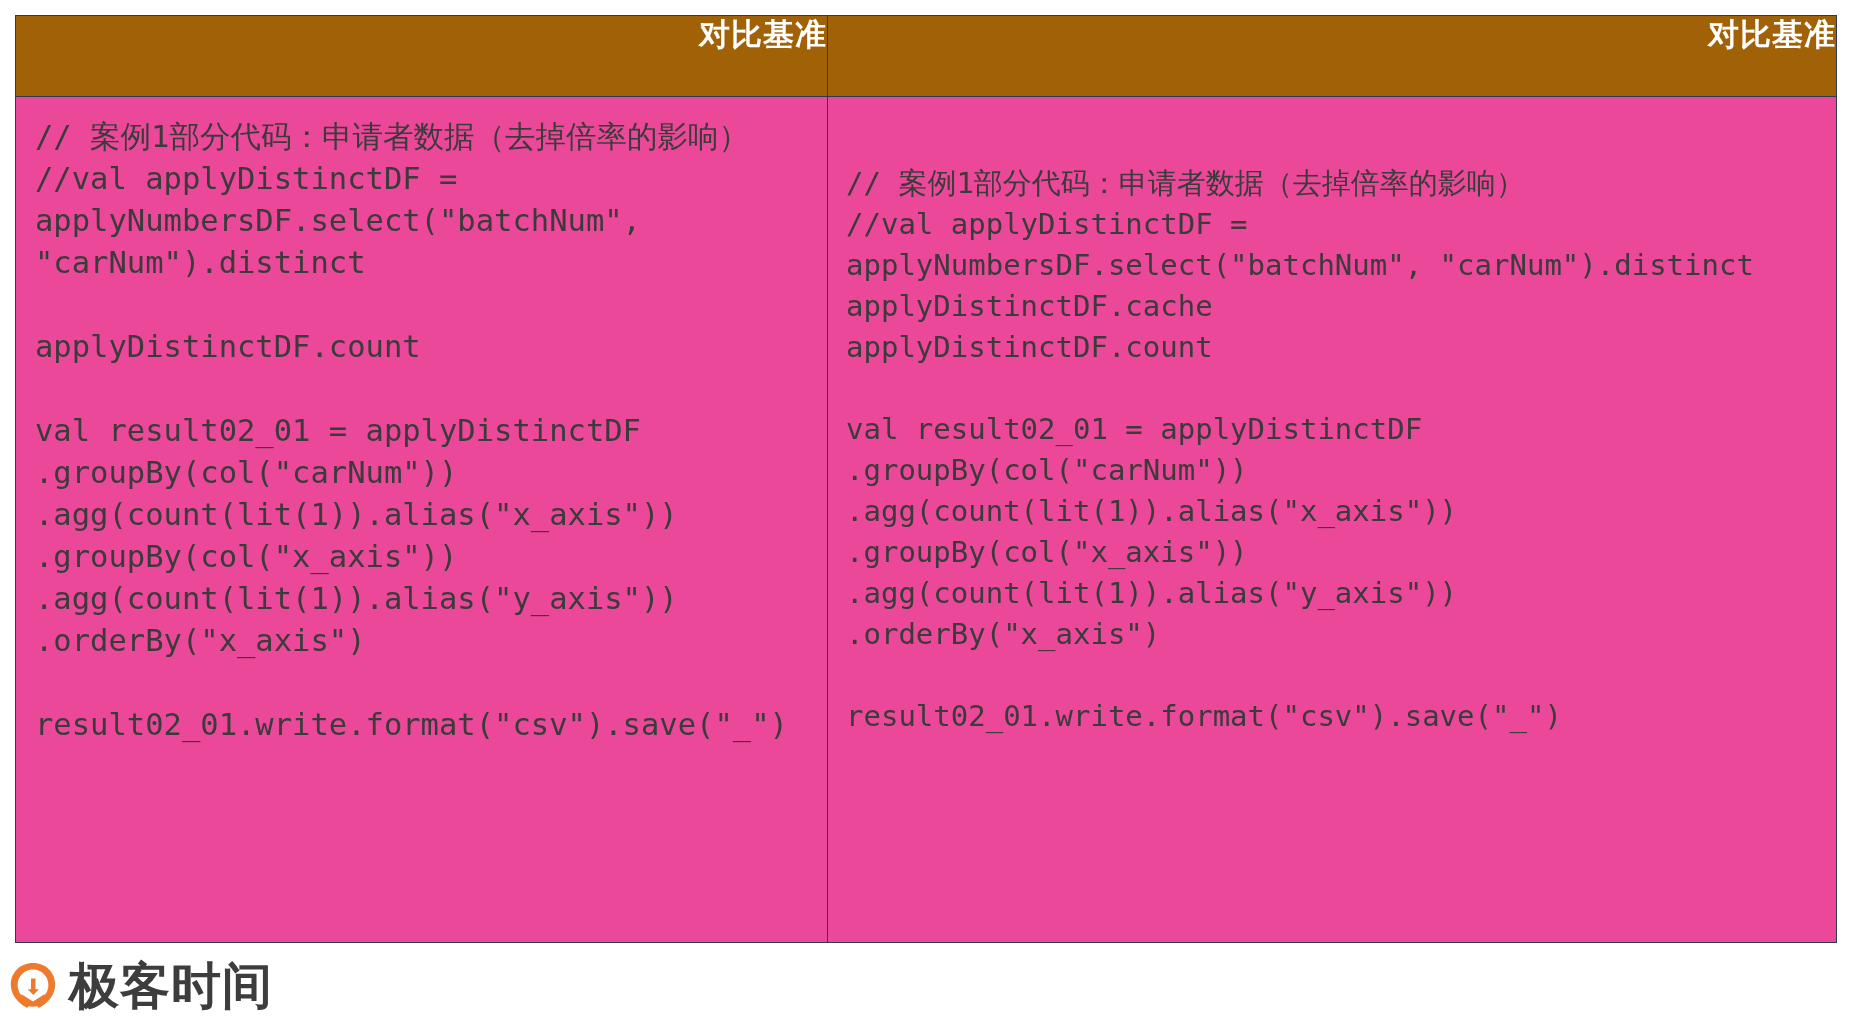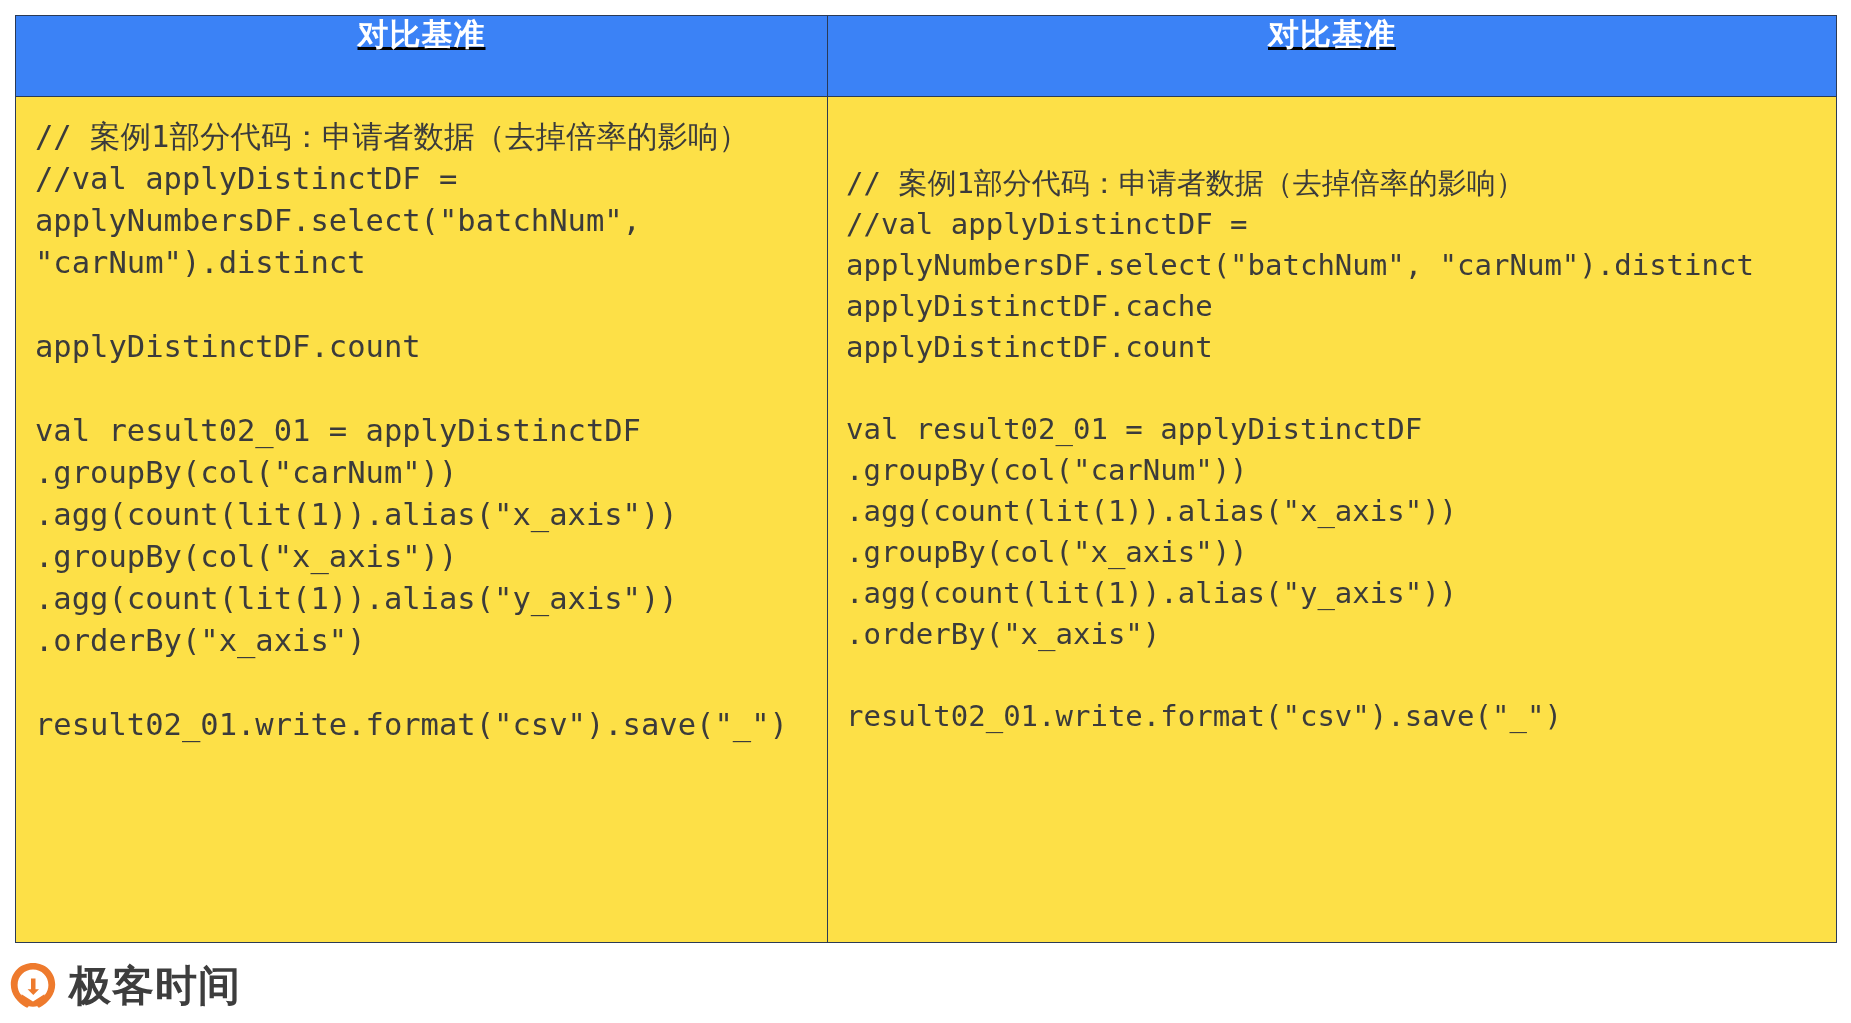--- a/index.html
+++ b/index.html
@@ -35,38 +35,37 @@
   .compare-table td {
     border: 1.5px solid #2b3a55;
     padding: 0;
     vertical-align: top;
   }
 
   .col-left  { width: 812px; }
   .col-right { width: 1009px; }
 
   .head-cell {
-    background: #3b82f6;
+    background: #a16207;
     height: 80px;
-    text-align: center;
+    text-align: right;
     vertical-align: middle;
     padding: 0 10px;
-    text-decoration: underline;
   }
   .head-label {
     display: block;
     color: #ffffff;
     font-size: 31px;
     font-weight: bold;
     letter-spacing: 1px;
     line-height: 1.2;
   }
 
   .body-cell {
-    background: #fde047;
+    background: #ec4899;
     height: 845px;
   }
 
   .code-block {
     display: block;
     color: #3B3B3B;
     white-space: pre-wrap;
     word-break: normal;
     overflow-wrap: break-word;
   }
@@ -92,21 +91,21 @@
     align-items: center;
     gap: 11px;
     height: 62px;
   }
   .brand-mark {
     width: 50px;
     height: 50px;
     flex: 0 0 50px;
   }
   .brand-name {
-    font-size: 42px;
+    font-size: 50px;
     font-weight: bold;
     color: #3D3D3D;
     letter-spacing: 1px;
     line-height: 1;
     white-space: nowrap;
   }
 </style>
 </head>
 <body>
 

